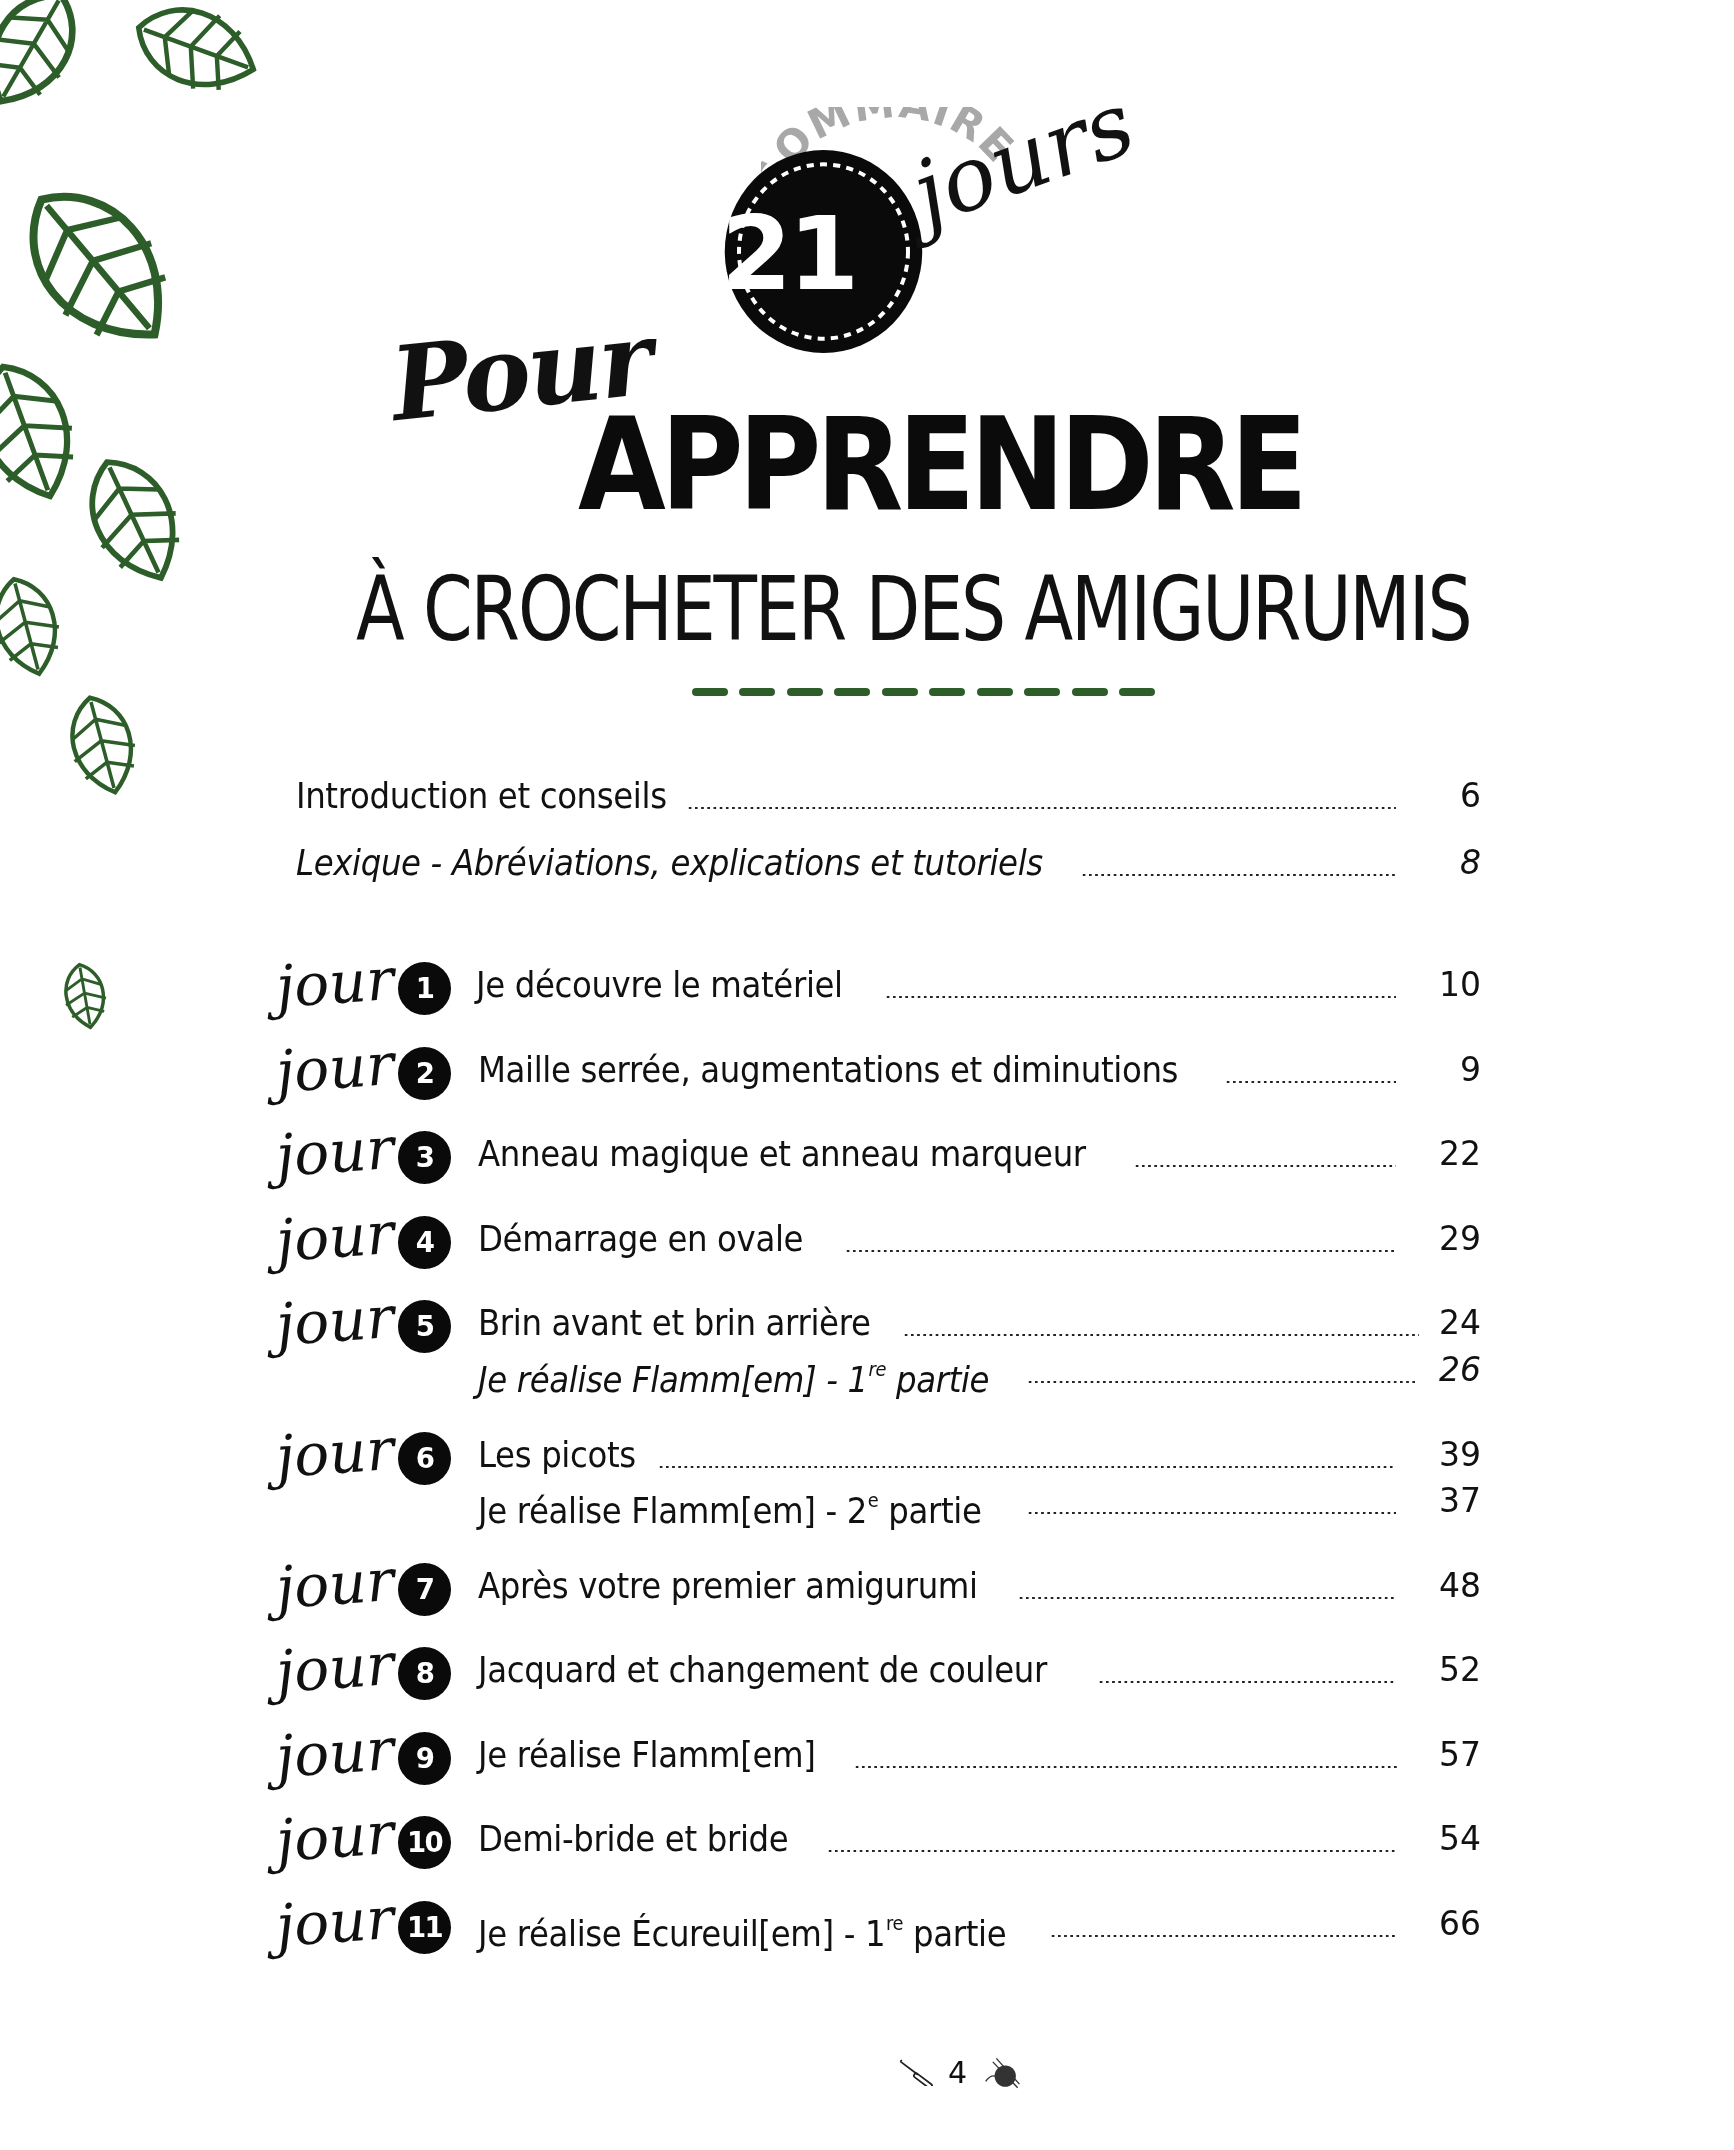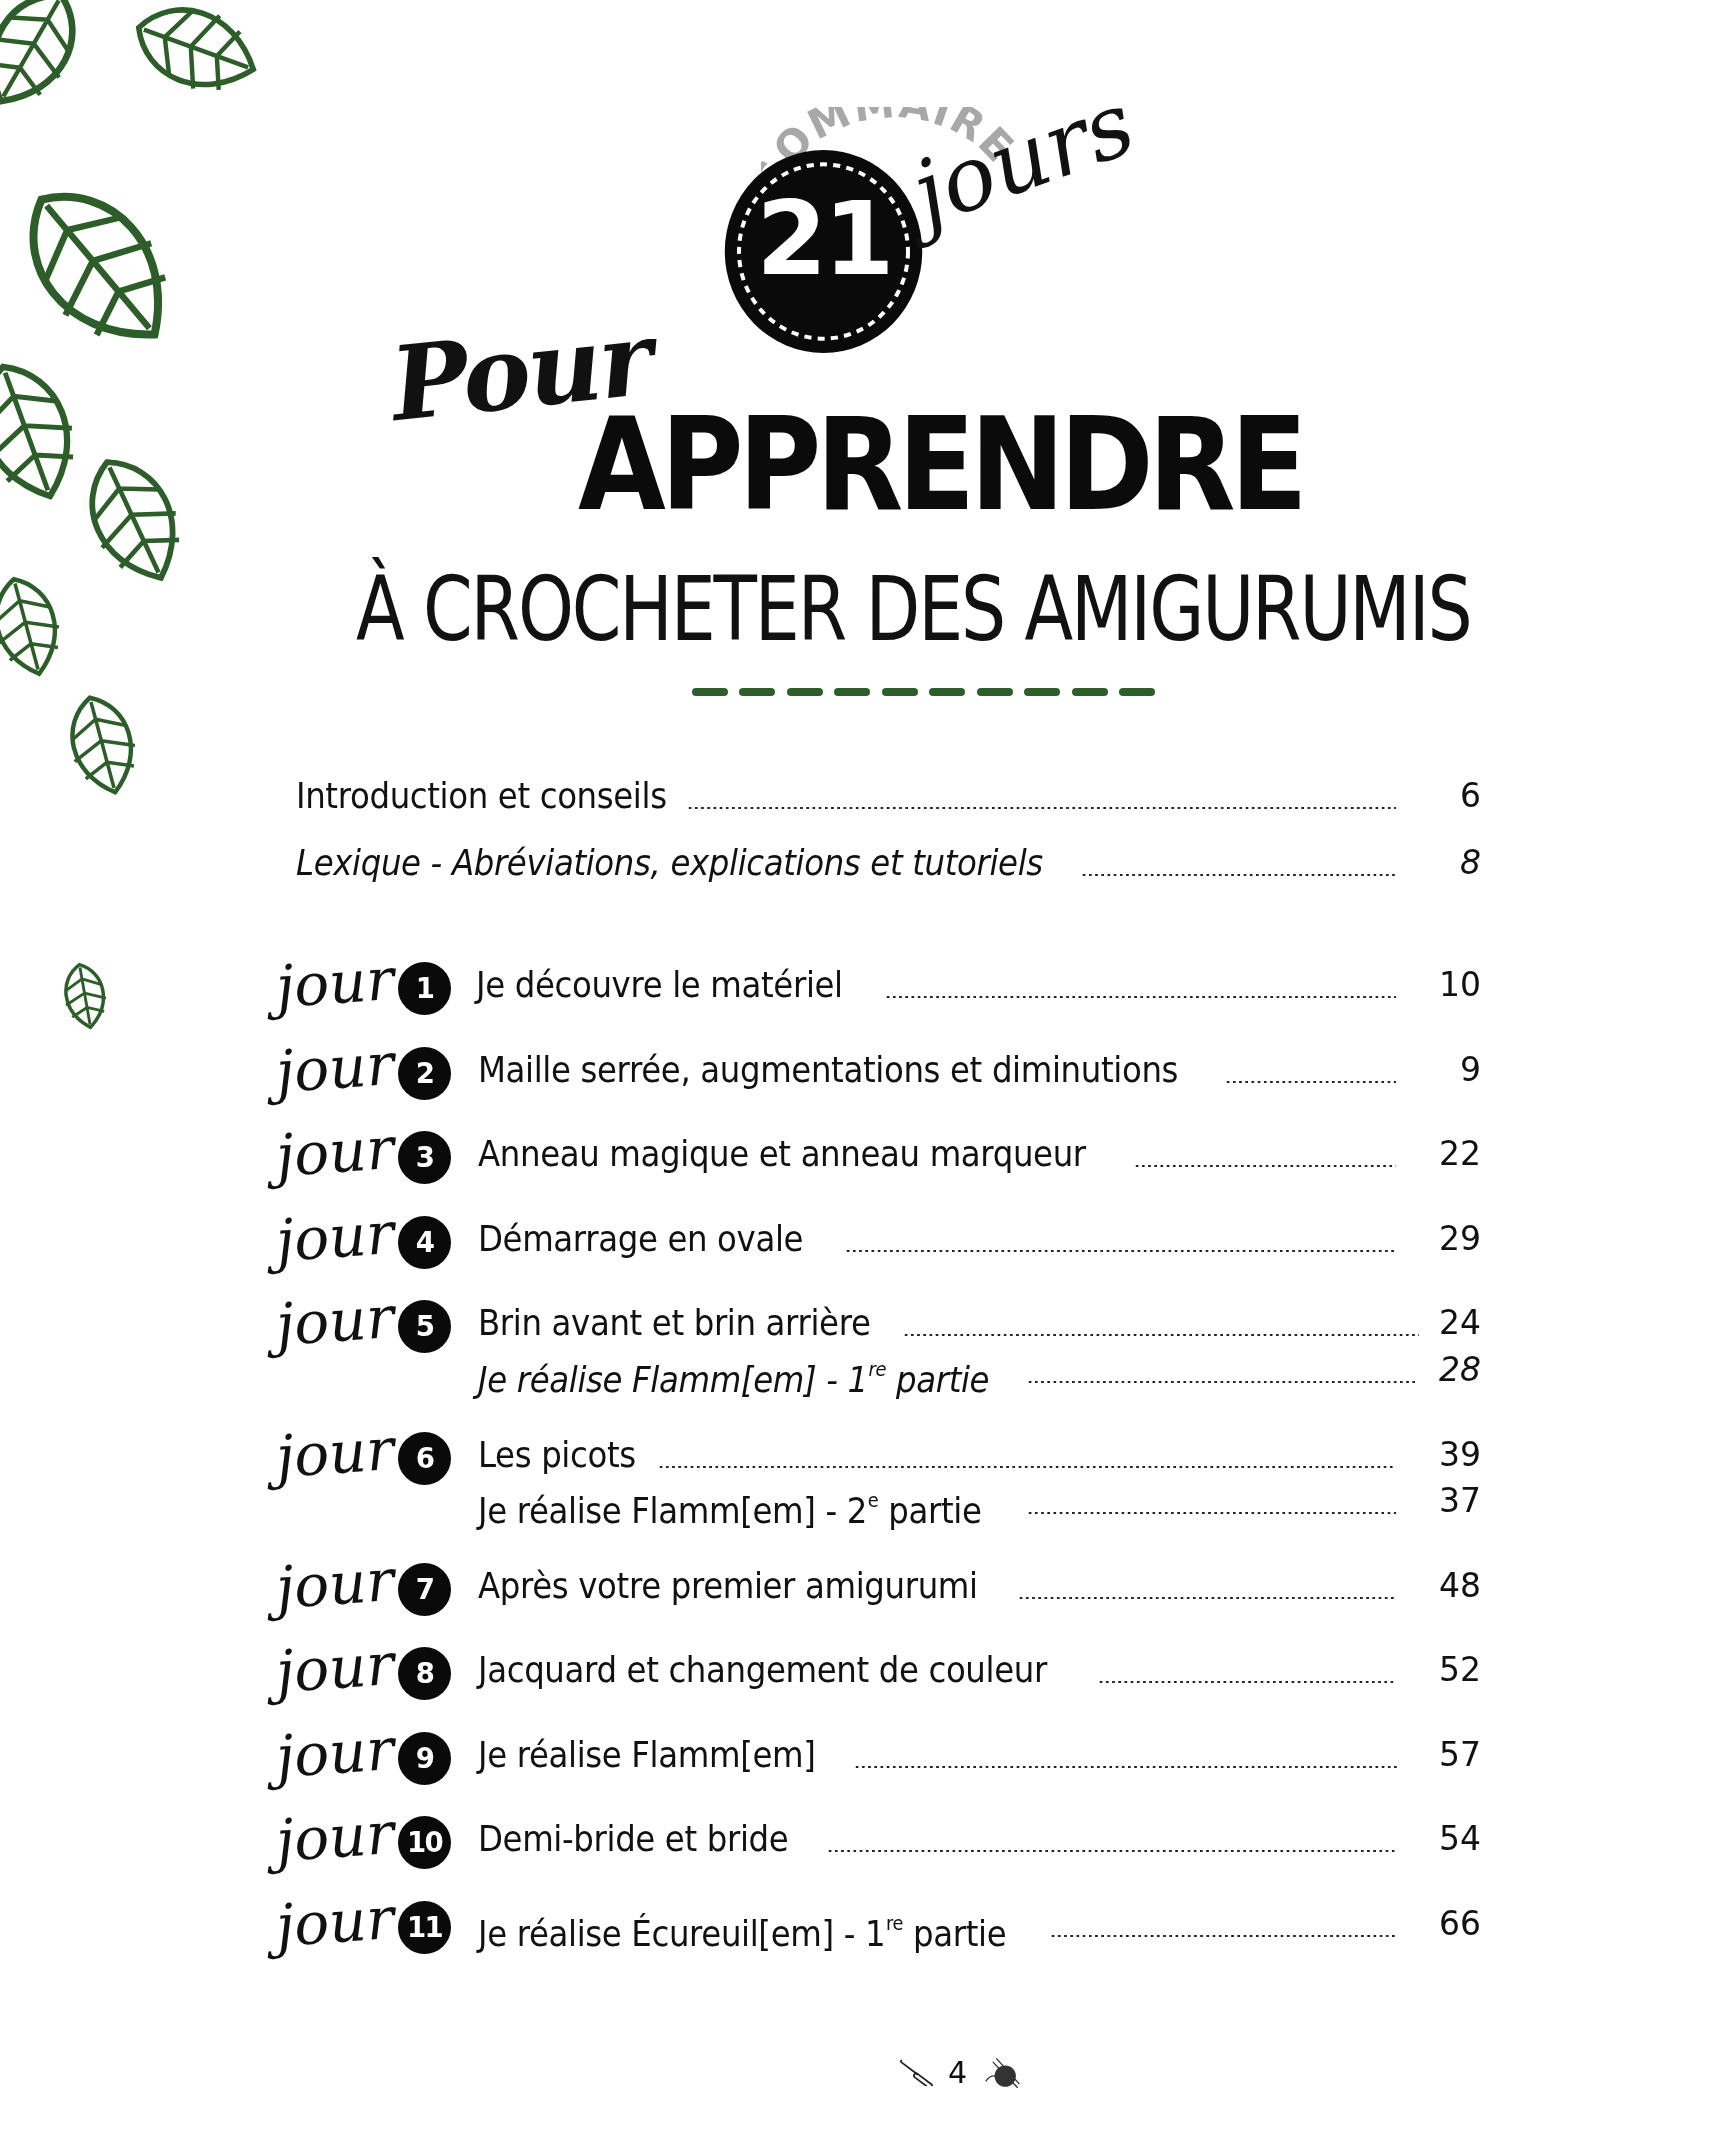--- a/index.html
+++ b/index.html
@@ -9,21 +9,21 @@
   
   .leaf { position:absolute; }
   .leaf svg { width:100%; height:100%; display:block; }
 
   
   .badge-wrap { position:absolute; left:694px; top:89px; width:454px; height:276px; }
   .sommaire { position:absolute; left:67px; top:18px; width:267px; height:142px; }
   .sommaire svg { width:100%; height:100%; }
   .badge { position:absolute; left:27px; top:58px; width:205px; height:209px; }
   .badge svg { width:100%; height:100%; }
-  .badge-num { position:absolute; left:0; right:0; top:41px; text-align:center;
+  .badge-num { position:absolute; left:0; right:0; top:56px; 
                font-family:"DejaVu Sans", sans-serif; font-weight:bold;
                font-size:102px; color:#fff; letter-spacing:-3.6px; line-height:1; }
   .jours { position:absolute; left:240px; top:53px; font-family:"DejaVu Serif", serif;
            font-style:italic; font-size:89px; color:#111; transform:rotate(-20deg);
            transform-origin:left bottom; }
 
   .pour { position:absolute; left:391px; top:311px; font-family:"DejaVu Serif", serif;
           font-style:italic; font-weight:bold; font-size:102px; color:#111;
           transform:rotate(-6deg); letter-spacing:-2.7px; }
   .apprendre { position:absolute; left:578px; top:400px; font-family:"DejaVu Sans", sans-serif;
@@ -197,21 +197,21 @@
 <div class="toc-row" style="top:1296px;">
   <div class="jour-label">jour</div>
   <div class="num-badge">5</div>
   <div class="toc-title" style="left:478px;">Brin avant et brin arrière</div>
   <div class="toc-leader" style="left:903px; width:516px;"></div>
   <div class="toc-page">24</div>
 </div>
 <div class="toc-row" style="top:1343px;font-style:italic;">
   <div class="toc-title" style="left:478px;"><span>Je réalise Flamm[em] - 1</span><sup class="ord">re</sup><span> partie</span></div>
   <div class="toc-leader" style="left:1027px; width:391px;"></div>
-  <div class="toc-page">28</div>
+  <div class="toc-page">26</div>
 </div>
 
 <div class="toc-row" style="top:1428px;">
   <div class="jour-label">jour</div>
   <div class="num-badge">6</div>
   <div class="toc-title" style="left:478px;">Les picots</div>
   <div class="toc-leader" style="left:658px; width:738px;"></div>
   <div class="toc-page">39</div>
 </div>
 <div class="toc-row" style="top:1474px;">

